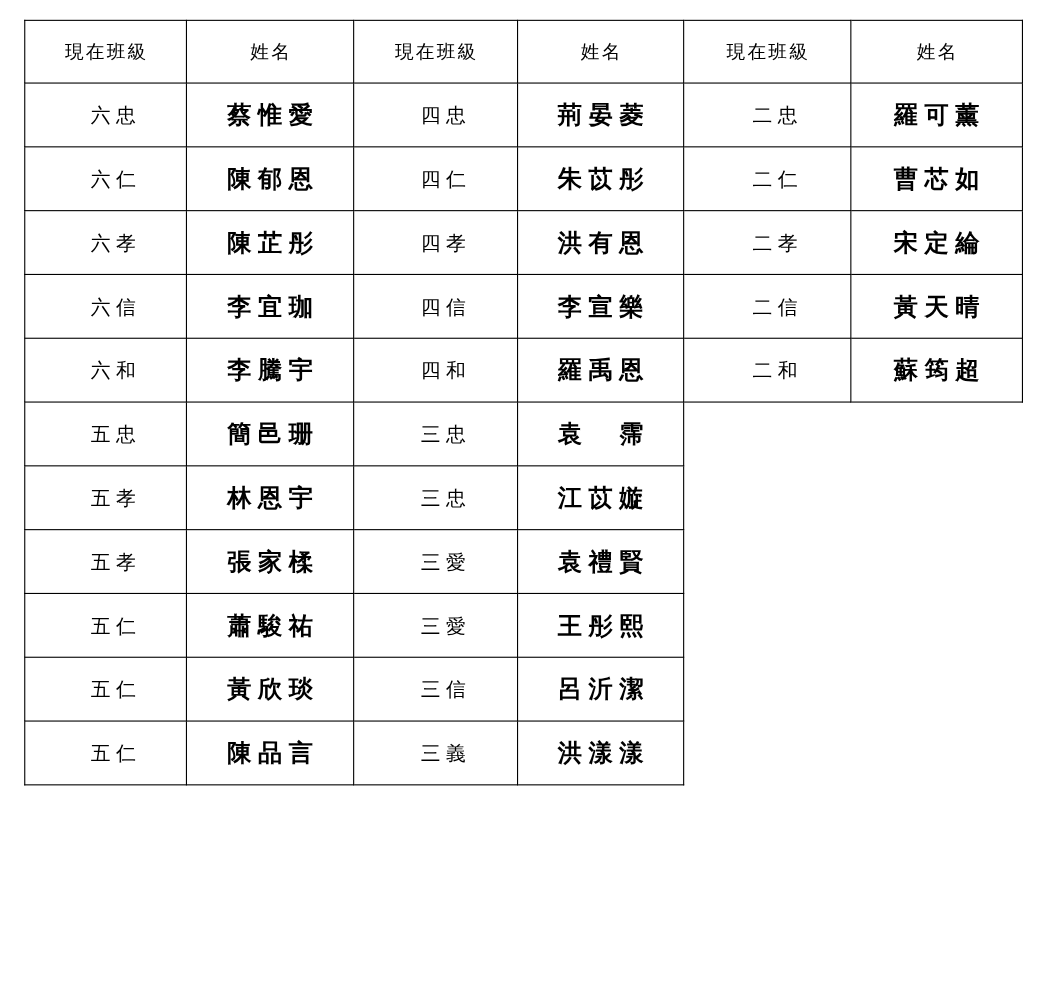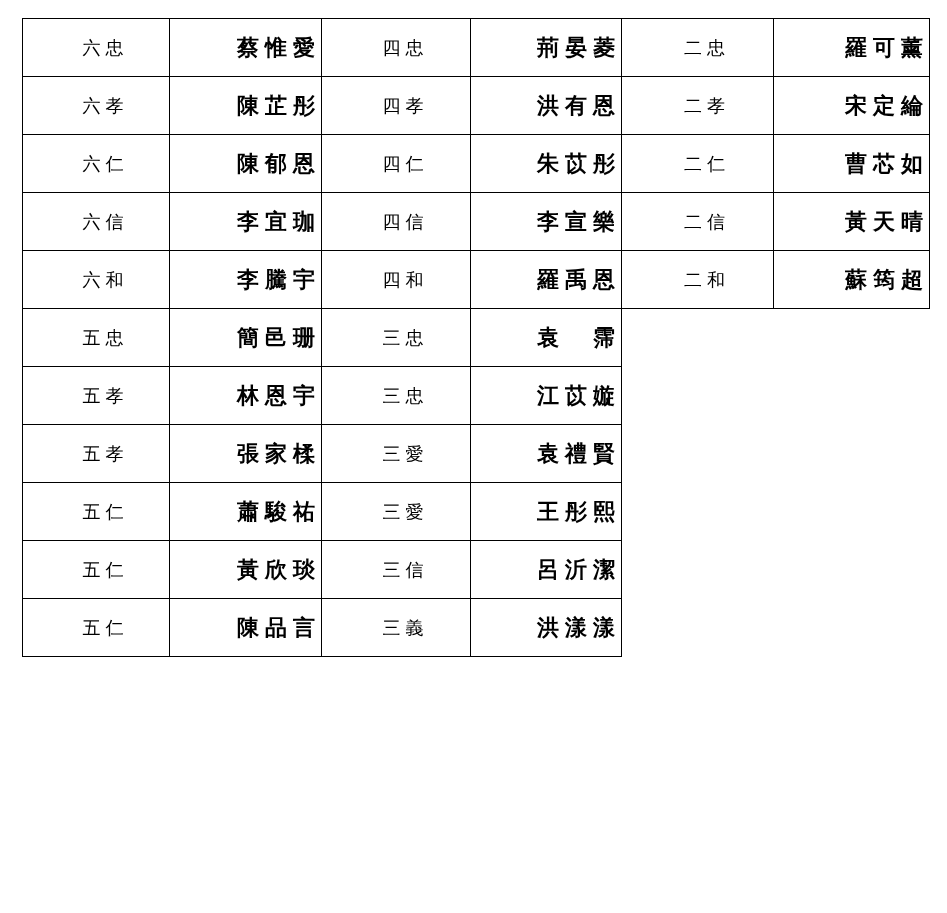--- a/index.html
+++ b/index.html
@@ -41,64 +41,71 @@
   td.cls {
     font-size: 18px;
     letter-spacing: 5px;
     padding-left: 19px;
   }
   td.name {
     font-size: 22px;
     font-weight: bold;
     letter-spacing: 6px;
     padding-left: 6px;
-    text-align: right;
   }
   td.empty {
     border: none;
     background: #ffffff;
   }
 </style>
 </head>
 <body>
 
 <div id="sheet">
   <table>
     <colgroup>
       <col style="width:147px">
       <col style="width:152px">
       <col style="width:149px">
       <col style="width:151px">
       <col style="width:152px">
       <col style="width:156px">
     </colgroup>
     <tbody>
+      <tr class="header-row">
+        <td class="hdr">現在班級</td>
+        <td class="hdr">姓名</td>
+        <td class="hdr">現在班級</td>
+        <td class="hdr">姓名</td>
+        <td class="hdr">現在班級</td>
+        <td class="hdr">姓名</td>
+      </tr>
     <tr class="data-row">
           <td class="cls">六忠</td>
           <td class="name">蔡惟愛</td>
           <td class="cls">四忠</td>
           <td class="name">荊晏菱</td>
           <td class="cls">二忠</td>
           <td class="name">羅可薰</td>
         </tr>
         <tr class="data-row">
+          <td class="cls">六仁</td>
+          <td class="name">陳郁恩</td>
+          <td class="cls">四仁</td>
+          <td class="name">朱苡彤</td>
+          <td class="cls">二仁</td>
+          <td class="name">曹芯如</td>
+        </tr>
+        <tr class="data-row">
           <td class="cls">六孝</td>
           <td class="name">陳芷彤</td>
           <td class="cls">四孝</td>
           <td class="name">洪有恩</td>
           <td class="cls">二孝</td>
           <td class="name">宋定綸</td>
-        </tr>
-        <tr class="data-row">
-          <td class="cls">六仁</td>
-          <td class="name">陳郁恩</td>
-          <td class="cls">四仁</td>
-          <td class="name">朱苡彤</td>
-          <td class="cls">二仁</td>
-          <td class="name">曹芯如</td>
         </tr>
         <tr class="data-row">
           <td class="cls">六信</td>
           <td class="name">李宜珈</td>
           <td class="cls">四信</td>
           <td class="name">李宣樂</td>
           <td class="cls">二信</td>
           <td class="name">黃天晴</td>
         </tr>
         <tr class="data-row">

